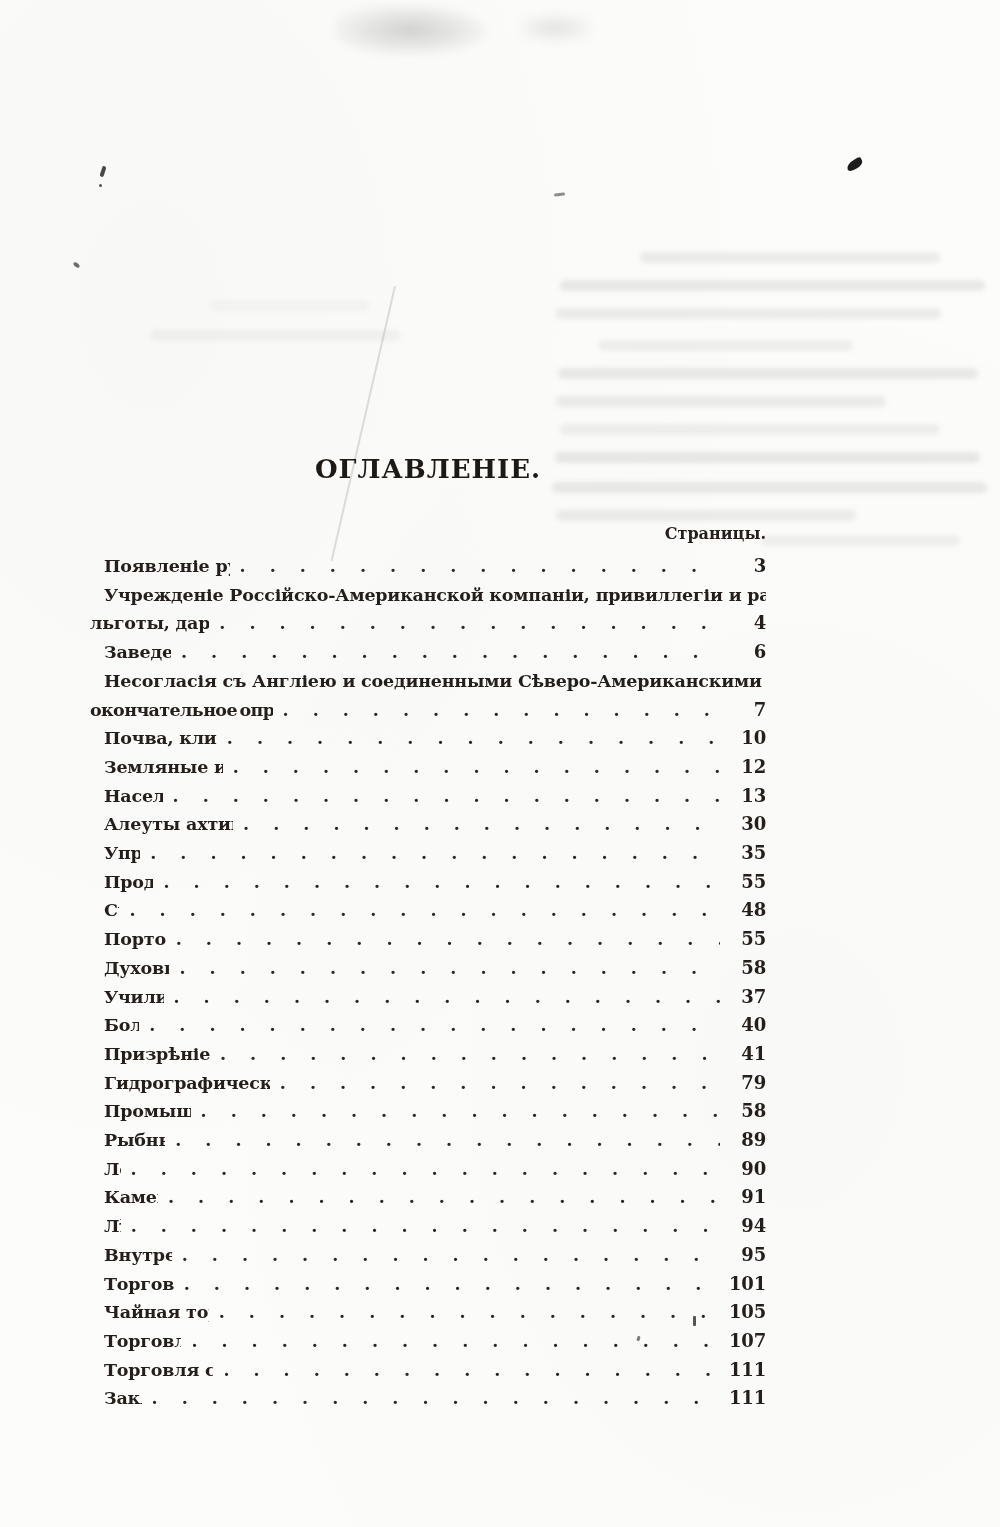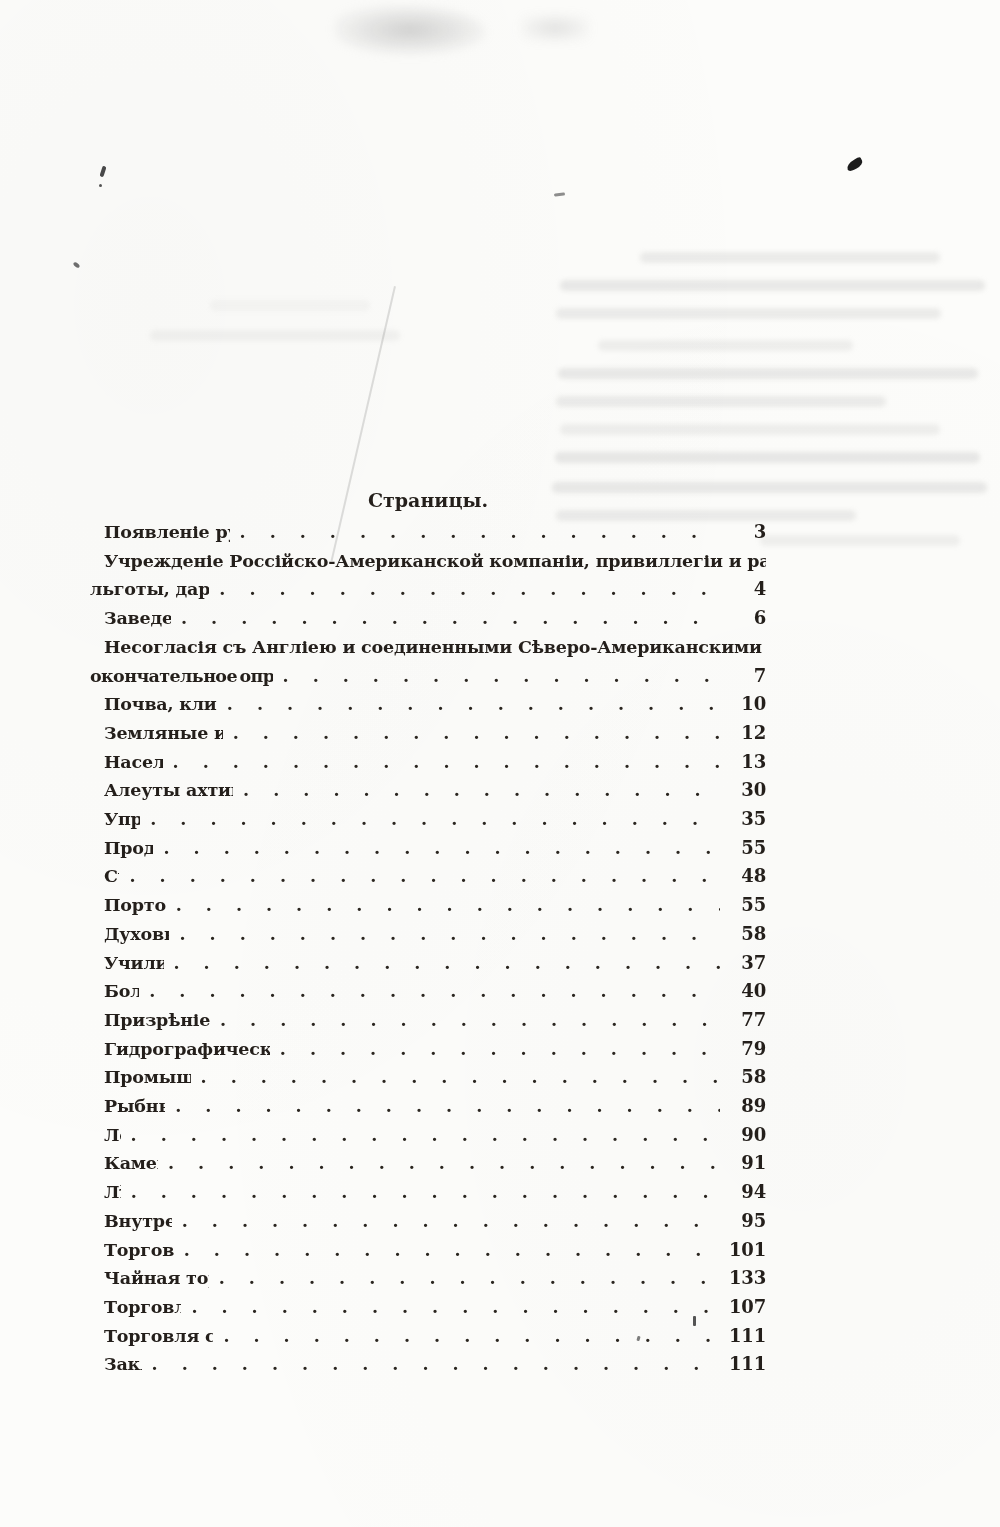--- a/index.html
+++ b/index.html
@@ -26,22 +26,22 @@
   .column{
     position:absolute;left:90px;top:452px;width:676px;
   }
   .doc-title{
     margin:0;text-align:center;
     font-size:26px;font-weight:bold;letter-spacing:1px;
     line-height:34px;color:#1d1a16;
   }
   .pages-header{
     margin-top:36px;
-    text-align:center;
-    font-size:19px;font-weight:bold;line-height:24px;
+    text-align:right;
+    font-size:16px;font-weight:bold;line-height:24px;
   }
   .toc{margin-top:6px;}
   .toc-line{
     display:flex;align-items:baseline;
     line-height:28.7px;font-size:17.5px;font-weight:bold;
     letter-spacing:-0.2px;
   }
   .toc-line.first{padding-left:14px;}
   .toc-line.full{
     display:block;
@@ -95,20 +95,21 @@
   <div class="art" style="left:101px;top:166px;width:4px;height:11px;background:#2a2a2a;border-radius:2px;transform:rotate(18deg);opacity:.85;"></div>
   <div class="art" style="left:99px;top:184px;width:3px;height:3px;background:#2a2a2a;border-radius:50%;opacity:.8;"></div>
   <div class="art" style="left:73px;top:263px;width:7px;height:4px;background:#333;border-radius:50%;transform:rotate(40deg);opacity:.7;"></div>
   <div class="art" style="left:554px;top:193px;width:11px;height:3px;background:#444;transform:rotate(-6deg);opacity:.6;border-radius:2px;"></div>
   <div class="art" style="left:846px;top:160px;width:17px;height:9px;background:#1c1c1c;border-radius:80% 20% 60% 40%;transform:rotate(-28deg);"></div>
   <div class="art" style="left:394px;top:286px;width:1.5px;height:282px;background:rgba(110,110,110,0.22);transform:rotate(13deg);transform-origin:top left;"></div>
   <div class="art" style="left:693px;top:1316px;width:3px;height:10px;background:#2a2a2a;opacity:.8;border-radius:1px;"></div>
   <div class="art" style="left:637px;top:1336px;width:3px;height:5px;background:#2a2a2a;opacity:.6;border-radius:1px;transform:rotate(15deg);"></div>
 
   <div class="column">
+    <h1 class="doc-title">ОГЛАВЛЕНІЕ.</h1>
     <div class="pages-header">Страницы.</div>
     <div class="toc">
         <div class="toc-entry">
           <div class="toc-line first last">
             <span class="t">Появленіе русскихъ на Алеутскихъ островахъ.</span>
             <span class="leader">............................................................</span>
             <span class="pg">3</span>
           </div>
         </div>
         <div class="toc-entry">
@@ -208,21 +209,21 @@
           <div class="toc-line first last">
             <span class="t">Больницы.</span>
             <span class="leader">............................................................</span>
             <span class="pg">40</span>
           </div>
         </div>
         <div class="toc-entry">
           <div class="toc-line first last">
             <span class="t">Призрѣніе престарѣлыхъ и увѣчныхъ</span>
             <span class="leader">............................................................</span>
-            <span class="pg">77</span>
+            <span class="pg">41</span>
           </div>
         </div>
         <div class="toc-entry">
           <div class="toc-line first last">
             <span class="t">Гидрографическія описи и различныя изслѣдованія въ колоніяхъ.</span>
             <span class="leader">............................................................</span>
             <span class="pg">79</span>
           </div>
         </div>
         <div class="toc-entry">
@@ -271,21 +272,21 @@
           <div class="toc-line first last">
             <span class="t">Торговля въ колоніяхъ</span>
             <span class="leader">............................................................</span>
             <span class="pg">101</span>
           </div>
         </div>
         <div class="toc-entry">
           <div class="toc-line first last">
             <span class="t">Чайная торговля въ Кяхтѣ и Шанхаѣ</span>
             <span class="leader">............................................................</span>
-            <span class="pg">133</span>
+            <span class="pg">105</span>
           </div>
         </div>
         <div class="toc-entry">
           <div class="toc-line first last">
             <span class="t">Торговля съ Калифорніей</span>
             <span class="leader">............................................................</span>
             <span class="pg">107</span>
           </div>
         </div>
         <div class="toc-entry">

